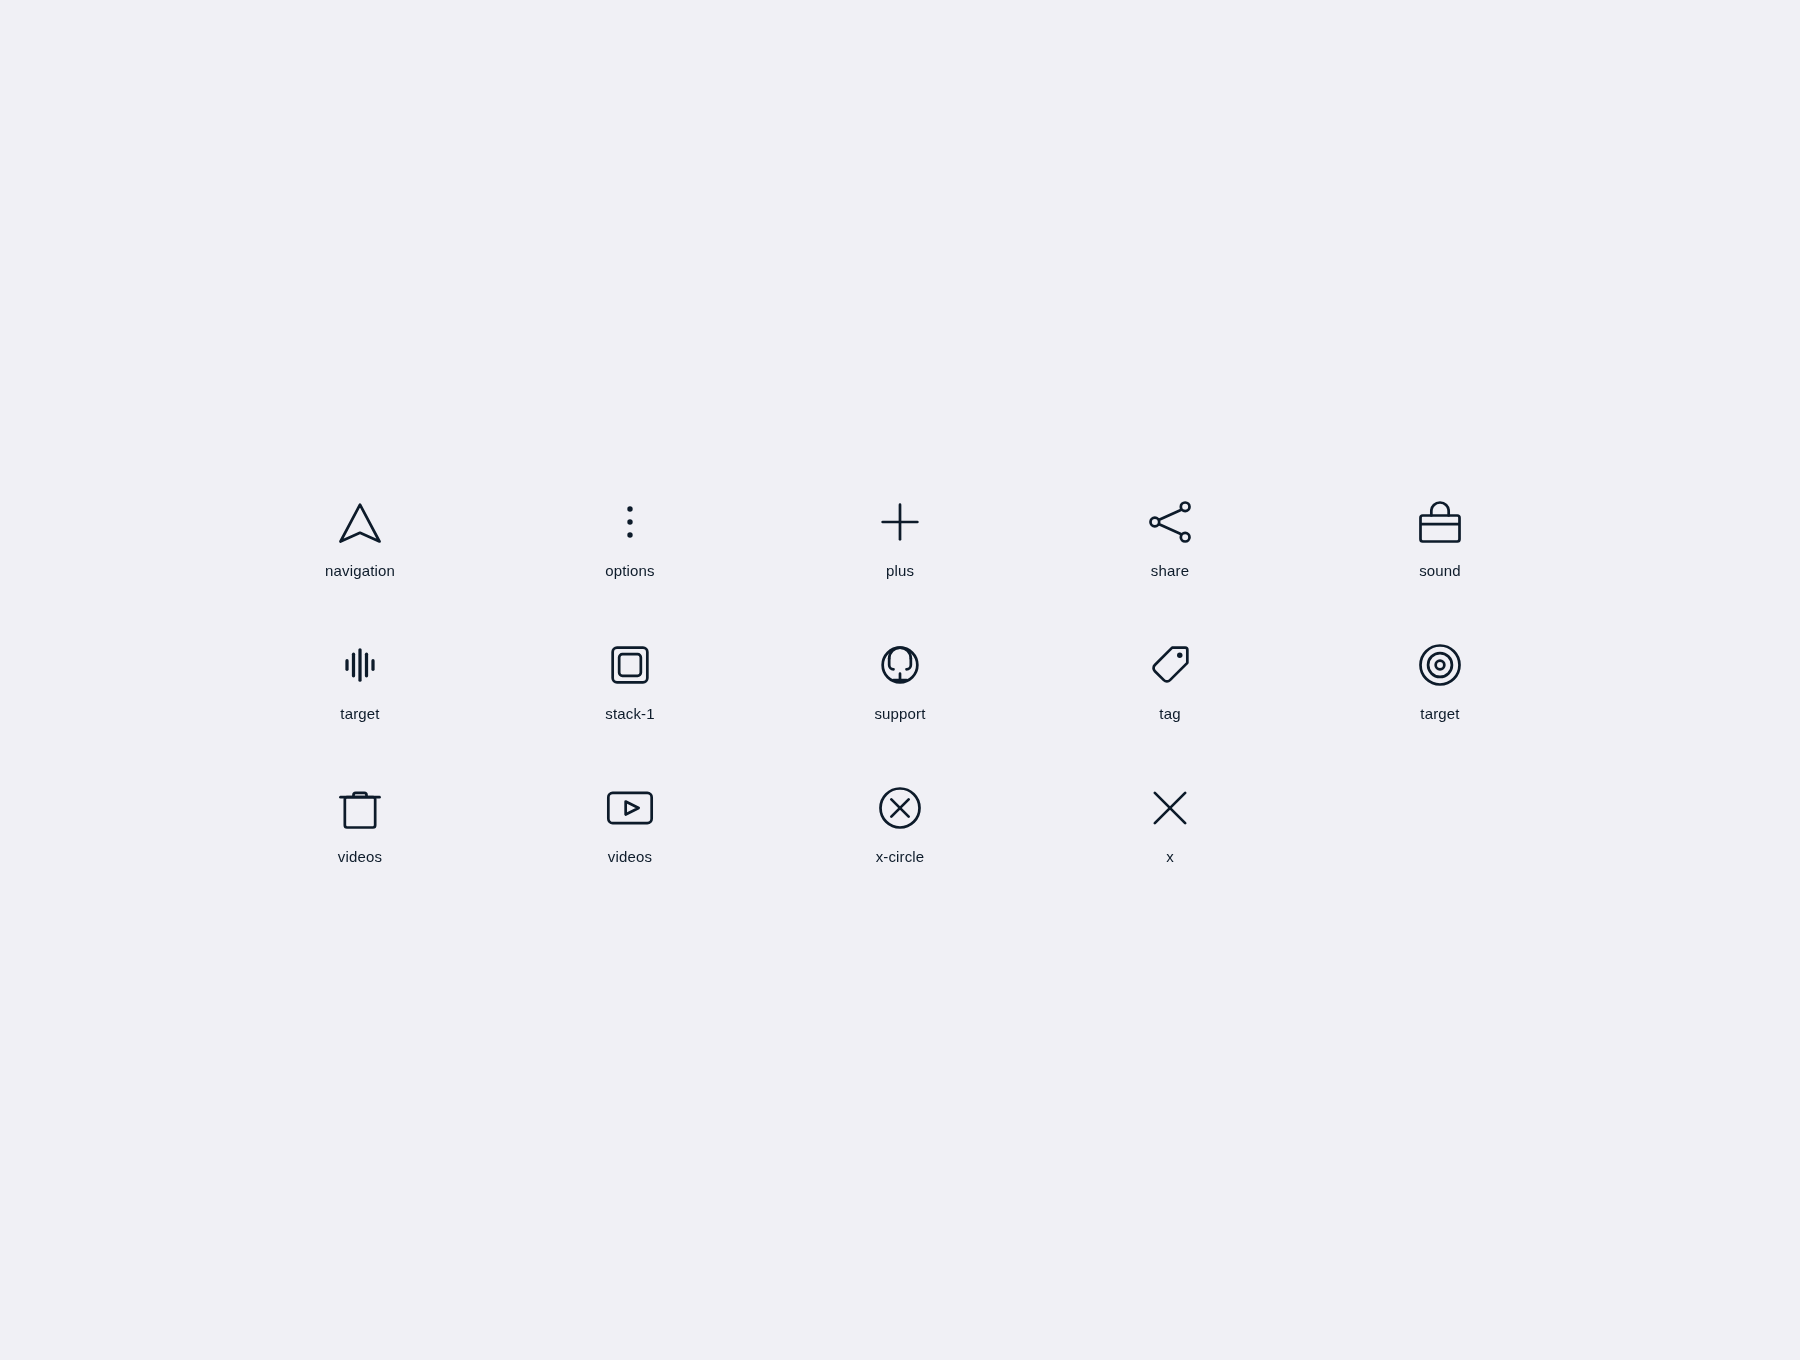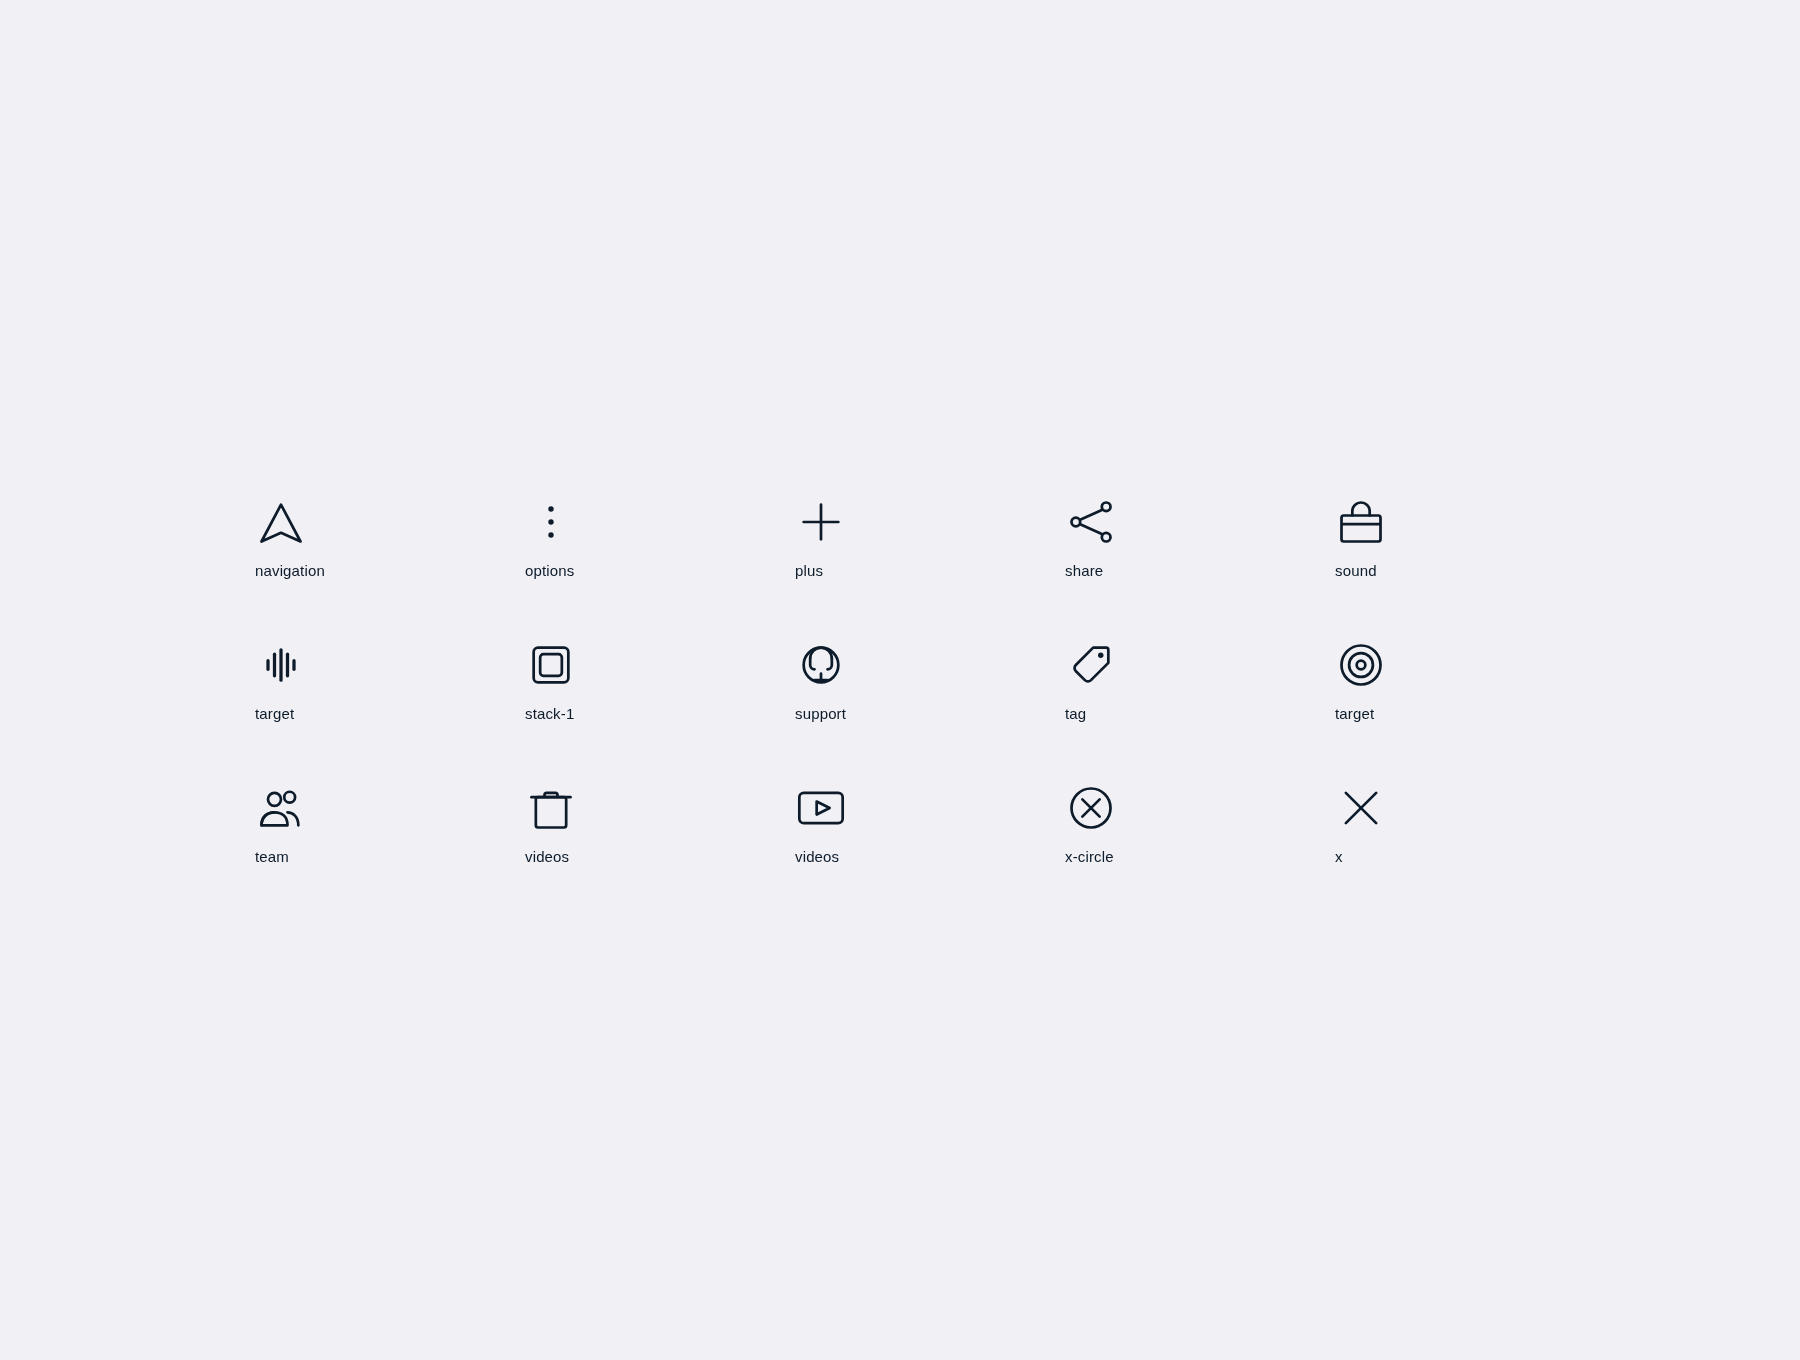--- a/index.html
+++ b/index.html
@@ -14,20 +14,21 @@
     }
     .icon-grid {
       display: grid;
       grid-template-columns: repeat(5, 210px);
       gap: 60px 60px;
       padding: 60px;
     }
     .icon-item {
       display: flex;
       flex-direction: column;
+      align-items: center;
       gap: 14px;
     }
     .icon-svg {
       width: 52px;
       height: 52px;
       display: flex;
       align-items: center;
       justify-content: center;
     }
     .icon-svg svg {
@@ -154,32 +155,20 @@
     <div class="icon-svg">
       <svg viewBox="0 0 48 48" fill="none" xmlns="http://www.w3.org/2000/svg">
         <circle cx="24" cy="24" r="18" stroke="#0d1b2a" stroke-width="2.5" fill="none"></circle>
         <circle cx="24" cy="24" r="11" stroke="#0d1b2a" stroke-width="2.5" fill="none"></circle>
         <circle cx="24" cy="24" r="4" stroke="#0d1b2a" stroke-width="2.5" fill="none"></circle>
       </svg>
     </div>
     <span class="icon-label">target</span>
   </div>
 
-  <div class="icon-item">
-    <div class="icon-svg">
-      <svg viewBox="0 0 48 48" fill="none" xmlns="http://www.w3.org/2000/svg">
-        <circle cx="18" cy="16" r="6" stroke="#0d1b2a" stroke-width="2.5" fill="none"></circle>
-        <path d="M6 40c0-7 5-12 12-12" stroke="#0d1b2a" stroke-width="2.5" stroke-linecap="round" fill="none"></path>
-        <circle cx="32" cy="14" r="5" stroke="#0d1b2a" stroke-width="2.5" fill="none"></circle>
-        <path d="M30 28c5 0 10 4 10 12" stroke="#0d1b2a" stroke-width="2.5" stroke-linecap="round" fill="none"></path>
-        <path d="M18 28c7 0 12 4 12 12H6c0-8 5-12 12-12z" stroke="#0d1b2a" stroke-width="2.5" stroke-linejoin="round" fill="none"></path>
-      </svg>
-    </div>
-    <span class="icon-label">team</span>
-  </div>
 
   <div class="icon-item">
     <div class="icon-svg">
       <svg viewBox="0 0 48 48" fill="none" xmlns="http://www.w3.org/2000/svg">
         <rect x="10" y="14" width="28" height="28" rx="2" stroke="#0d1b2a" stroke-width="2.5" fill="none"></rect>
         <line x1="6" y1="14" x2="42" y2="14" stroke="#0d1b2a" stroke-width="2.5" stroke-linecap="round"></line>
         <path d="M18 14v-2a2 2 0 012-2h8a2 2 0 012 2v2" stroke="#0d1b2a" stroke-width="2.5" fill="none"></path>
       </svg>
     </div>
     <span class="icon-label">videos</span>

